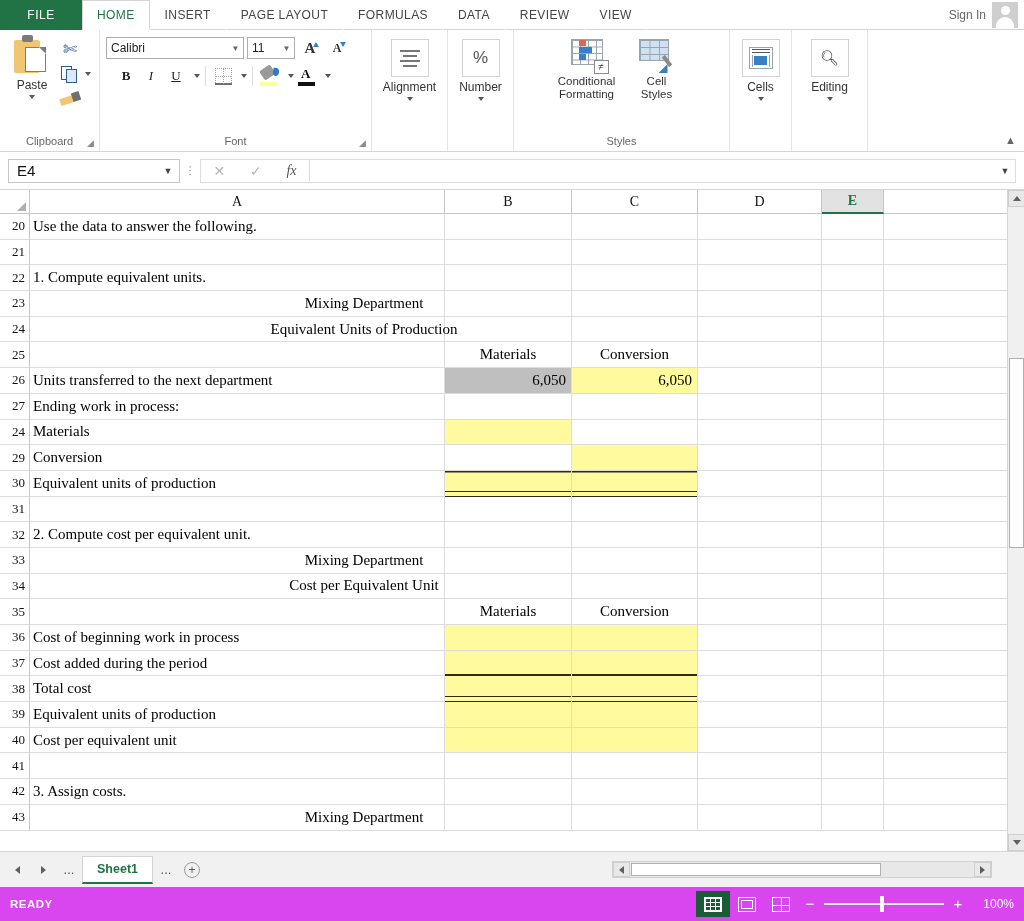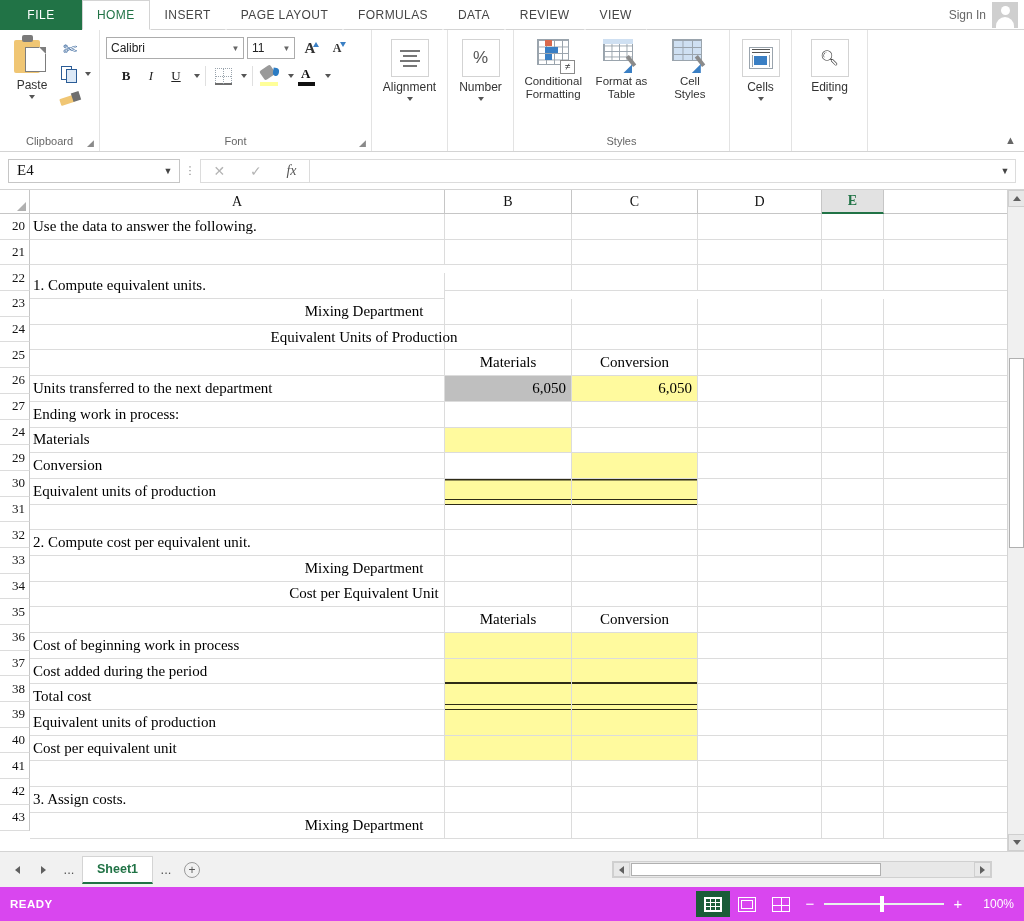--- a/index.html
+++ b/index.html
@@ -143,21 +143,21 @@
   .cells-ic .sq { position:absolute; left:4px; top:8px; width:13px; height:9px; background:#3a7fc4; }
   .cells-ic .v1 { position:absolute; left:2px; top:7px; bottom:1px; border-left:1px solid #9aa4ad; }
   .cells-ic .v2 { position:absolute; right:2px; top:7px; bottom:1px; border-right:1px solid #9aa4ad; }
   .binoc { font-size:15px; color:#333; }
   .ribbon .collapse { position:absolute; right:8px; bottom:5px; color:#666; font-size:11px; }
   .ribbon .tail { flex: 1; }
 
   
   .fbar { height: 38px; background:#fff; display:flex; align-items:center; padding: 5px 8px; gap:0; border-bottom:1px solid #d4d4d4; }
   .namebox { width: 172px; height: 24px; border:1px solid #c6c6c6; background:#fff; display:flex; align-items:center; }
-  .namebox .nval { flex:1; padding-left:8px; font-family:Liberation Serif, serif; font-size:15px; color:#111; }
+  .namebox .nval { flex:1; padding-left:8px; font-family:Liberation Sans, sans-serif; font-size:15px; color:#111; }
   .namebox .ncar { width:22px; text-align:center; font-size:9px; color:#444; }
   .fdots { width: 20px; text-align:center; color:#8a8a8a; font-size:11px; letter-spacing:0; line-height:9px; }
   .fbtns { width: 110px; height:24px; border:1px solid #dcdcdc; background:#fff; display:flex; align-items:center; justify-content:space-around; }
   .fbtns span { color:#b4b4b4; font-size:14px; }
   .fbtns .fx { color:#555; font-family:"Liberation Serif", serif; font-style:italic; font-size:14px; }
   .finput { flex:1; height:24px; border:1px solid #dcdcdc; border-left:none; background:#fff; display:flex; align-items:center; }
   .finput .txt { flex:1; padding-left:6px; font-family:"Liberation Serif", serif; font-size:14px; color:#111; }
   .finput .dn { width:20px; text-align:center; color:#444; font-size:9px; }
 
   
@@ -404,32 +404,20 @@
               <span class="cf-red"></span>
               <span class="cf-blue1"></span>
               <span class="cf-blue2"></span>
             <span class="cf-badge">≠</span>
           </span>
           <span class="lbl">Conditional</span>
           <span class="lbl">Formatting</span>
         </div>
         <div class="sbtn">
           <span class="ico">
-            <span class="tbl-mini"></span>
-              <span class="tbl-hdr"></span>
-            <span class="pbrush">
-                <span class="h"></span>
-                <span class="t"></span>
-              </span>
-          </span>
-          <span class="lbl">Format as</span>
-          <span class="lbl">Table</span>
-        </div>
-        <div class="sbtn">
-          <span class="ico">
             <span class="cs-mini"></span>
             <span class="pbrush">
                 <span class="h"></span>
                 <span class="t"></span>
               </span>
           </span>
           <span class="lbl">Cell</span>
           <span class="lbl">Styles</span>
         </div>
       </div>
@@ -599,21 +587,21 @@
         </div>
         <div class="gr">
           <div class="gc" style="width: 415px; height: 25.7px;"></div>
           <div class="gc" style="width: 127px; height: 25.7px;"></div>
           <div class="gc" style="width: 126px; height: 25.7px;"></div>
           <div class="gc" style="width: 124px; height: 25.7px;"></div>
           <div class="gc" style="width: 62px; height: 25.7px;"></div>
           <div class="gc" style="width: 152px; height: 25.7px;"></div>
         </div>
         <div class="gr">
-          <div class="gc" style="width: 415px; height: 25.7px; margin-top: 8px;">
+          <div class="gc" style="width: 415px; height: 25.7px;">
             <span class="ovl">1. Compute equivalent units.</span>
           </div>
           <div class="gc" style="width: 127px; height: 25.7px;"></div>
           <div class="gc" style="width: 126px; height: 25.7px;"></div>
           <div class="gc" style="width: 124px; height: 25.7px;"></div>
           <div class="gc" style="width: 62px; height: 25.7px;"></div>
           <div class="gc" style="width: 152px; height: 25.7px;"></div>
         </div>
         <div class="gr">
           <div class="gc" style="width: 415px; height: 25.7px;">

